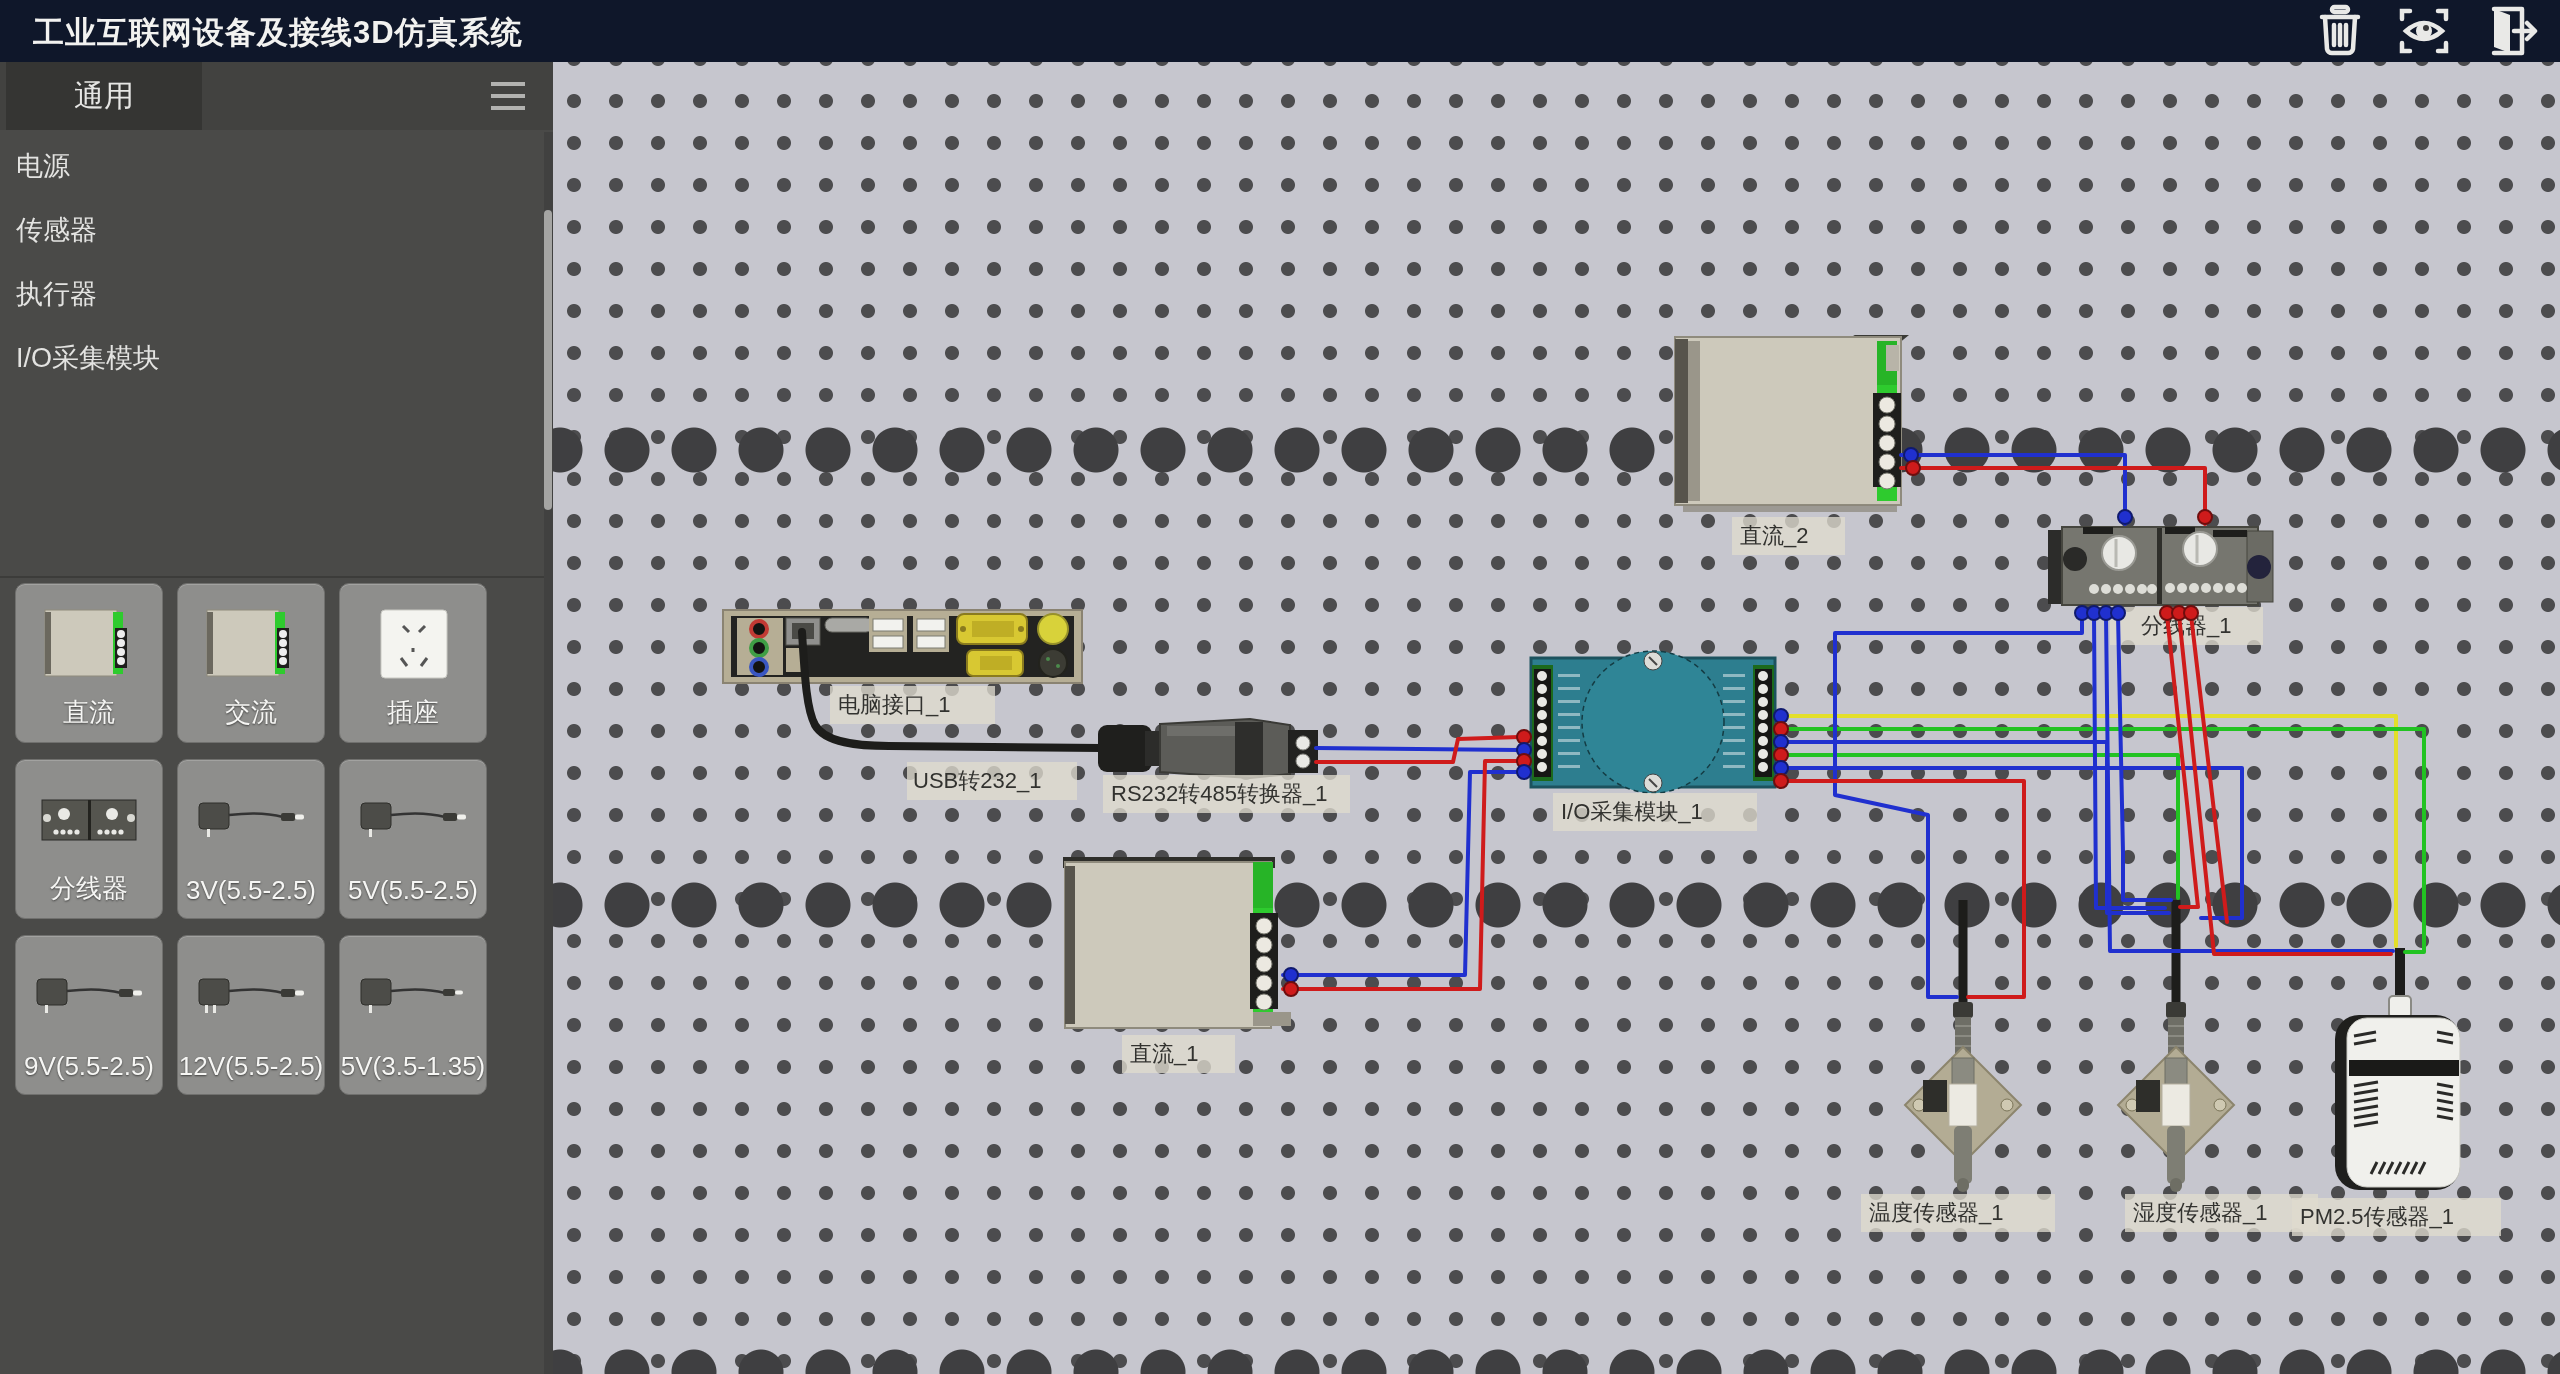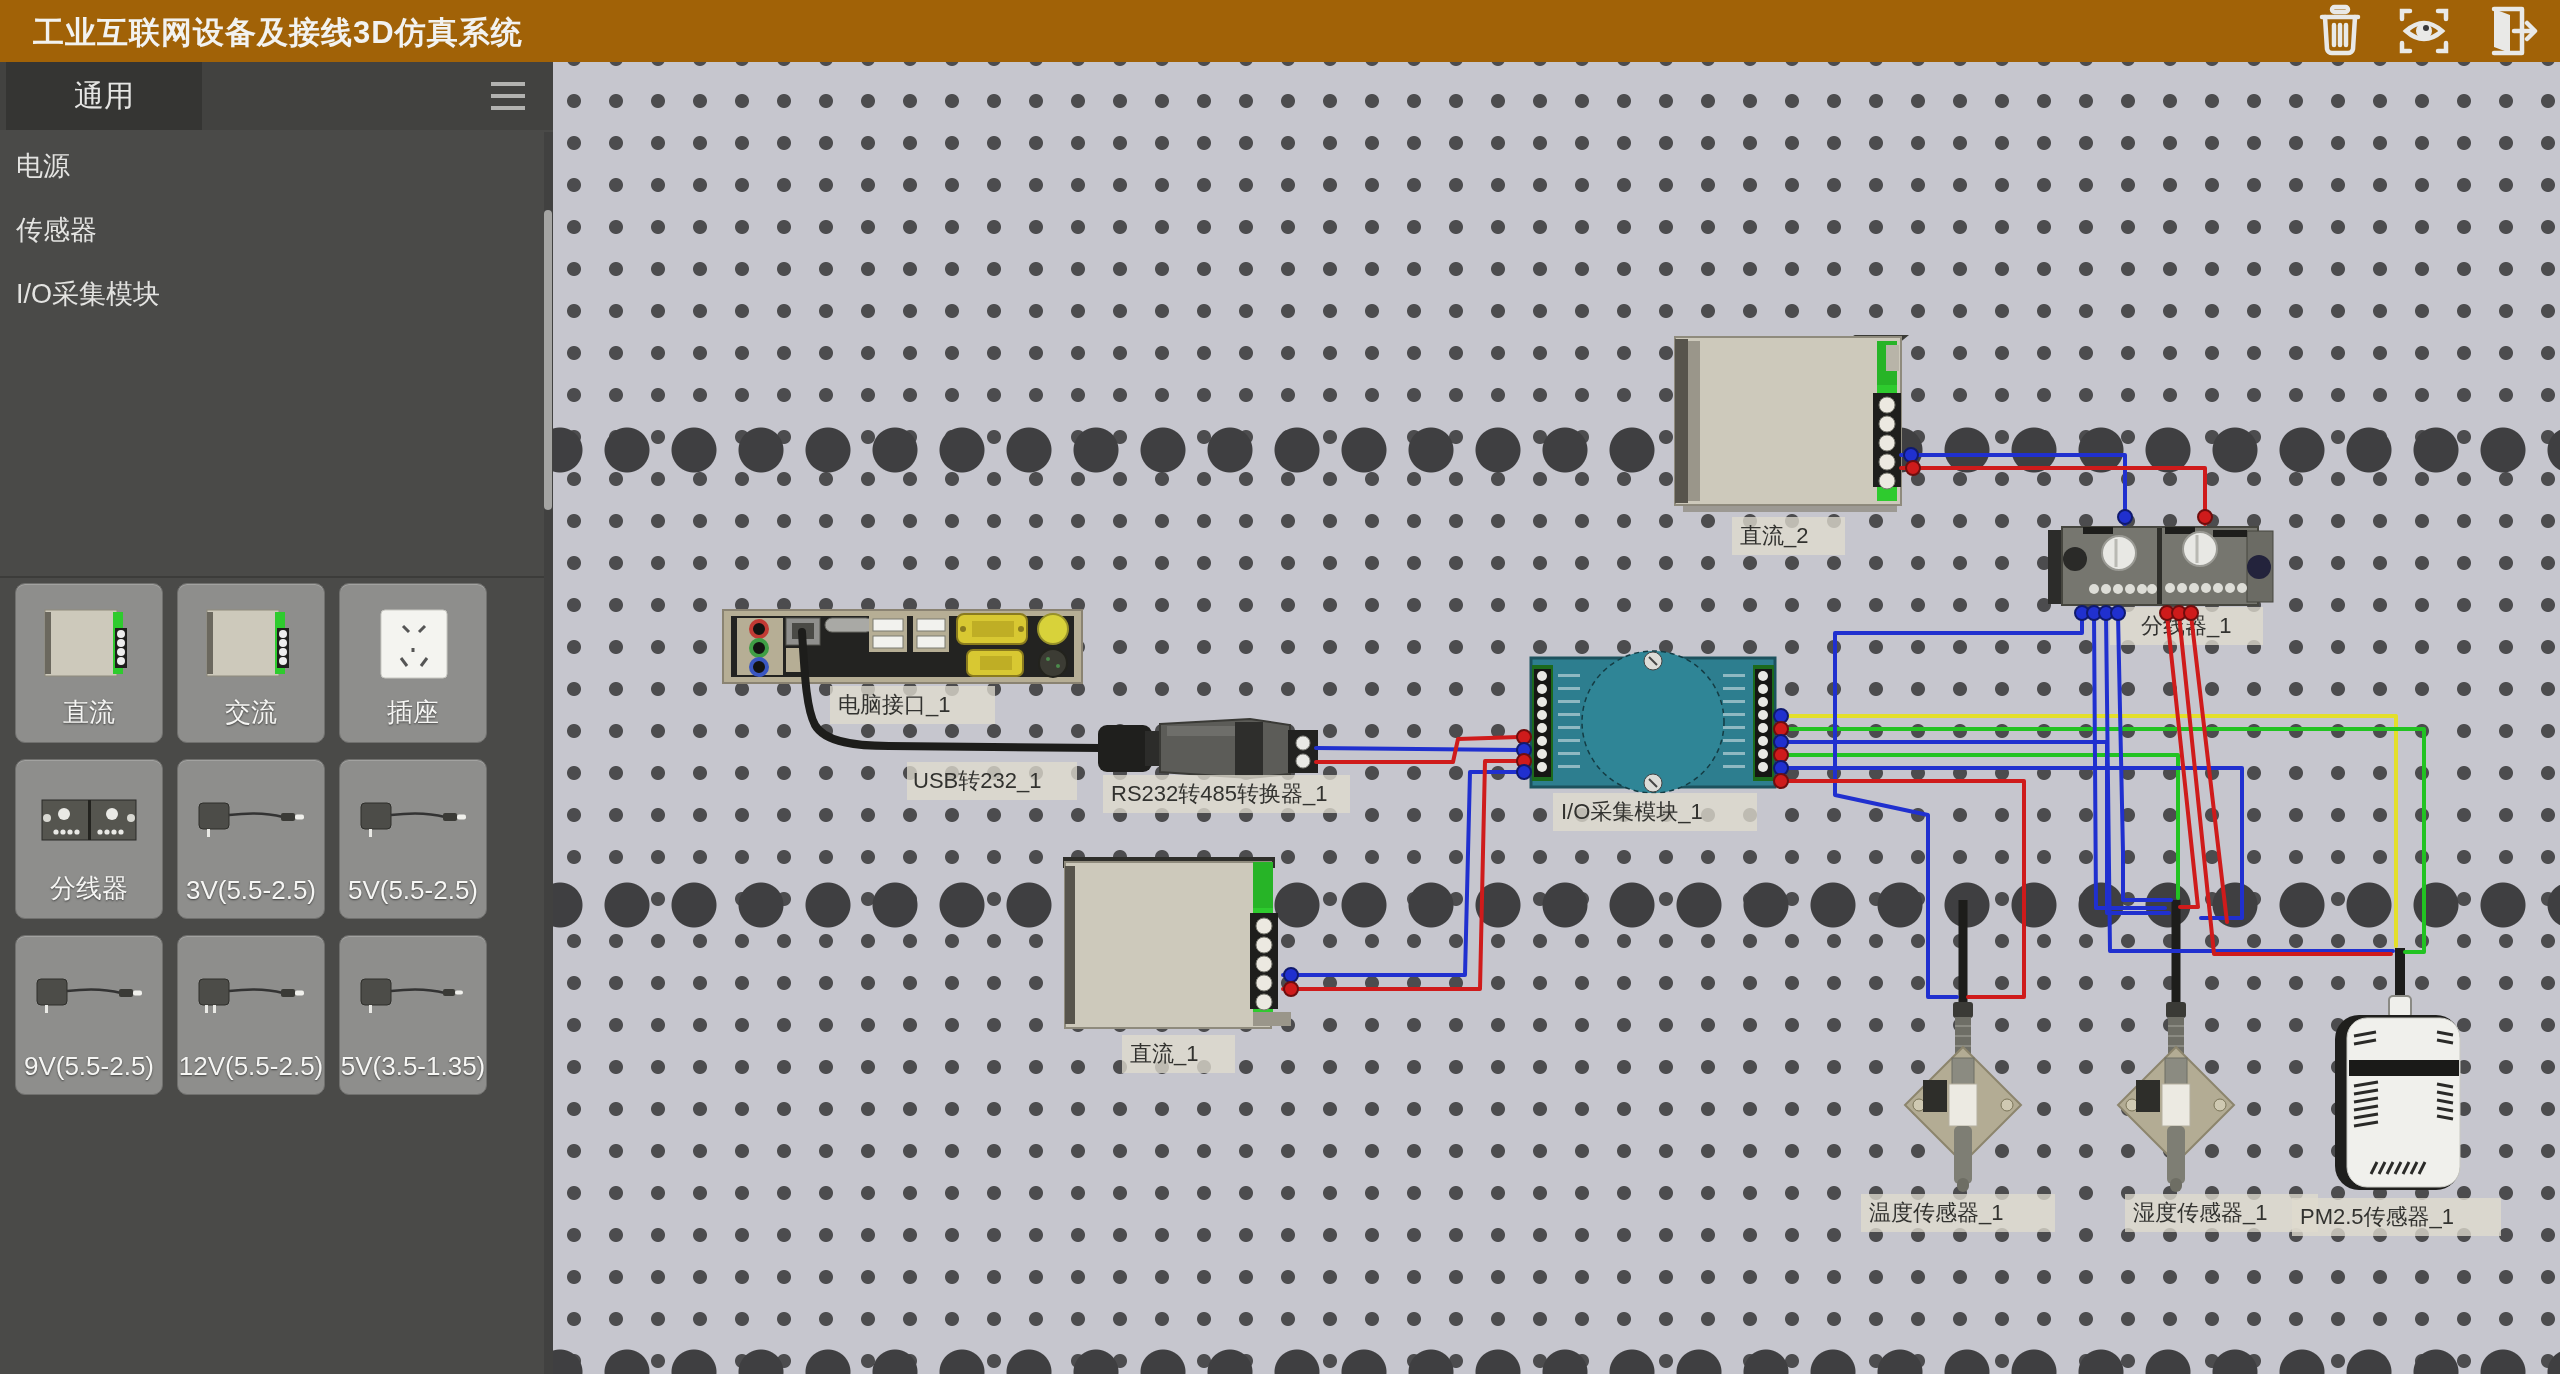--- a/index.html
+++ b/index.html
@@ -1,20 +1,20 @@
 <!DOCTYPE html>
 <html><head>
 <meta charset="utf-8">
 <style>
   html,body{margin:0;padding:0}
   body{width:2560px;height:1374px;position:relative;overflow:hidden;
        background:#c6c6ce;font-family:"Liberation Sans","DejaVu Sans",sans-serif;}
 
   
-  .topbar{position:absolute;left:0;top:0;width:2560px;height:62px;background:#a16207;z-index:6;}
+  .topbar{position:absolute;left:0;top:0;width:2560px;height:62px;background:#0f172a;z-index:6;}
   .title{position:absolute;left:33px;top:12px;color:#f2f2f0;font-size:31px;font-weight:bold;letter-spacing:1px;}
   .topicons{position:absolute;right:22px;top:3px;display:flex;gap:28px;align-items:center;}
   .topicons svg{display:block}
 
   
   .sidebar{position:absolute;left:0;top:62px;width:553px;height:1312px;background:#4a4a48;z-index:5;}
   .tabstrip{position:absolute;left:0;top:0;width:553px;height:68px;background:#424240;}
   .tab{position:absolute;left:6px;top:0;width:196px;height:68px;background:#353533;color:#e6e6e4;
        font-size:30px;display:flex;align-items:center;justify-content:center;}
   .hamburger{position:absolute;right:28px;top:20px;width:34px;height:30px;cursor:pointer;}
@@ -86,20 +86,21 @@
     <div class="tab">通用</div>
     <div class="hamburger">
         <i></i>
         <i></i>
         <i></i>
       </div>
   </div>
   <div class="cats">
     <div class="cat">电源</div>
     <div class="cat">传感器</div>
+    <div class="cat">执行器</div>
     <div class="cat">I/O采集模块</div>
   </div>
   <div class="griddiv"></div>
 
   <div class="cards">
 
     <div class="card">
       <div class="thumb">
         <svg width="100" height="80" viewBox="0 0 100 80">
           <rect x="6" y="6" width="72" height="66" fill="#cdc9bb" stroke="#8f8b7d"></rect>

